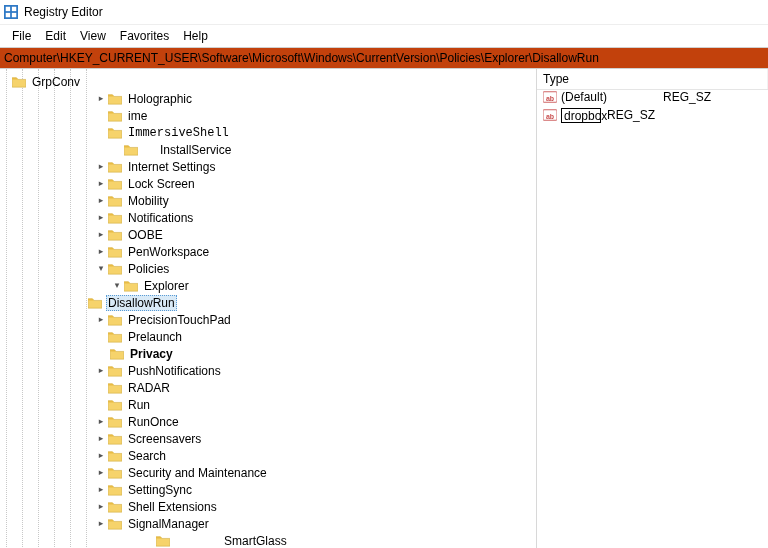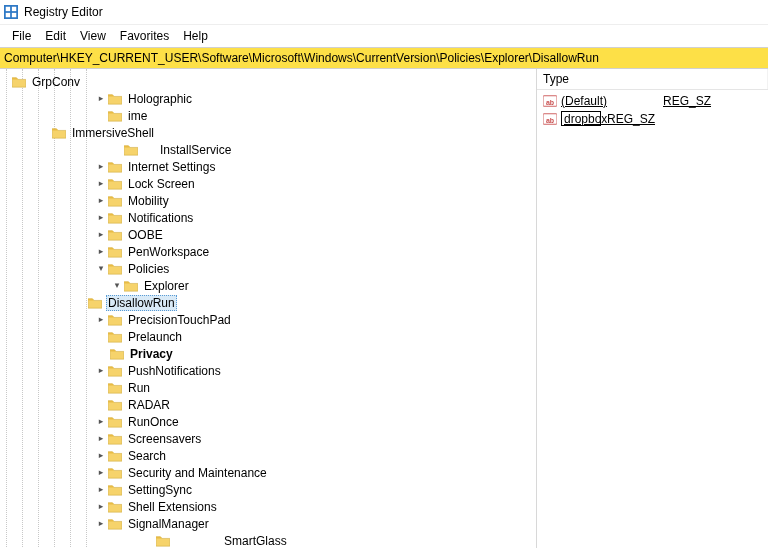--- a/index.html
+++ b/index.html
@@ -48,21 +48,21 @@
     cursor: default;
   }
   
   .addressbar {
     display: flex;
     align-items: center;
     border-top: 1px solid #d0d0d0;
     border-bottom: 1px solid #d0d0d0;
     padding: 3px 4px;
     font-size: 12px;
-    background: #fde047;
+    background: #c2410c;
   }
   
   .panes {
     display: flex;
     flex: 1;
     min-height: 0;
   }
   .left {
     width: 536px;
     border-right: 1px solid #d8d8d8;
@@ -142,24 +142,23 @@
     border-bottom: 1px solid #e5e5e5;
     font-size: 12px;
     height: 20px;
     align-items: center;
   }
   .list-header .col-name { width: 110px; padding-left: 6px; }
   .list-header .col-type { flex: 1; padding-left: 6px; }
   .list-header .col { border-right: 1px solid #f2f2f2; height: 100%; display:flex; align-items:center;}
   .list-row {
     display: flex;
-    align-items: flex-end;
+    align-items: flex-start;
     height: 18px;
     font-size: 12px;
-    text-decoration: underline;
   }
   .val-icon {
     width: 14px;
     height: 14px;
     margin: 0 4px 0 6px;
     flex: 0 0 auto;
   }
   .list-row .name { width: 96px; }
   .list-row .type { padding-left: 6px; }
   .list-row .name.editing {
@@ -231,21 +230,21 @@
               <span class="tree-label">Holographic</span>
             </div>
             <div class="tree-row" style="padding-left: 96px;">
               <span class="expander none">▸</span>
               <span class="folder-icon"><svg viewBox="0 0 16 14" width="14" height="12">
                   <path d="M0 2 L5 2 L7 4 L16 4 L16 13 L0 13 Z" fill="#f6d36b" stroke="#caa437" stroke-width="0.6"></path>
                   <path d="M0 2 L5 2 L7 4 L0 4 Z" fill="#e8bb45"></path>
                 </svg></span>
               <span class="tree-label">ime</span>
             </div>
-            <div class="tree-row" style="padding-left: 40px;">
+            <div class="tree-row" style="padding-left: 96px; font-family: Liberation Mono, monospace;">
               <span class="expander none">▸</span>
               <span class="folder-icon"><svg viewBox="0 0 16 14" width="14" height="12">
                   <path d="M0 2 L5 2 L7 4 L16 4 L16 13 L0 13 Z" fill="#f6d36b" stroke="#caa437" stroke-width="0.6"></path>
                   <path d="M0 2 L5 2 L7 4 L0 4 Z" fill="#e8bb45"></path>
                 </svg></span>
               <span class="tree-label">ImmersiveShell</span>
             </div>
             <div class="tree-row" style="padding-left: 96px; gap: 16px;">
               <span class="expander none">▸</span>
               <span class="folder-icon"><svg viewBox="0 0 16 14" width="14" height="12">
@@ -357,29 +356,29 @@
                   <path d="M0 2 L5 2 L7 4 L0 4 Z" fill="#e8bb45"></path>
                 </svg></span>
               <span class="tree-label">PushNotifications</span>
             </div>
             <div class="tree-row" style="padding-left: 96px;">
               <span class="expander none">▸</span>
               <span class="folder-icon"><svg viewBox="0 0 16 14" width="14" height="12">
                   <path d="M0 2 L5 2 L7 4 L16 4 L16 13 L0 13 Z" fill="#f6d36b" stroke="#caa437" stroke-width="0.6"></path>
                   <path d="M0 2 L5 2 L7 4 L0 4 Z" fill="#e8bb45"></path>
                 </svg></span>
+              <span class="tree-label">RADAR</span>
+            </div>
+            <div class="tree-row" style="padding-left: 96px;">
+              <span class="expander none">▸</span>
+              <span class="folder-icon"><svg viewBox="0 0 16 14" width="14" height="12">
+                  <path d="M0 2 L5 2 L7 4 L16 4 L16 13 L0 13 Z" fill="#f6d36b" stroke="#caa437" stroke-width="0.6"></path>
+                  <path d="M0 2 L5 2 L7 4 L0 4 Z" fill="#e8bb45"></path>
+                </svg></span>
               <span class="tree-label">Run</span>
-            </div>
-            <div class="tree-row" style="padding-left: 96px;">
-              <span class="expander none">▸</span>
-              <span class="folder-icon"><svg viewBox="0 0 16 14" width="14" height="12">
-                  <path d="M0 2 L5 2 L7 4 L16 4 L16 13 L0 13 Z" fill="#f6d36b" stroke="#caa437" stroke-width="0.6"></path>
-                  <path d="M0 2 L5 2 L7 4 L0 4 Z" fill="#e8bb45"></path>
-                </svg></span>
-              <span class="tree-label">RADAR</span>
             </div>
             <div class="tree-row" style="padding-left: 96px;">
               <span class="expander ">▸</span>
               <span class="folder-icon"><svg viewBox="0 0 16 14" width="14" height="12">
                   <path d="M0 2 L5 2 L7 4 L16 4 L16 13 L0 13 Z" fill="#f6d36b" stroke="#caa437" stroke-width="0.6"></path>
                   <path d="M0 2 L5 2 L7 4 L0 4 Z" fill="#e8bb45"></path>
                 </svg></span>
               <span class="tree-label">RunOnce</span>
             </div>
             <div class="tree-row" style="padding-left: 96px;">

